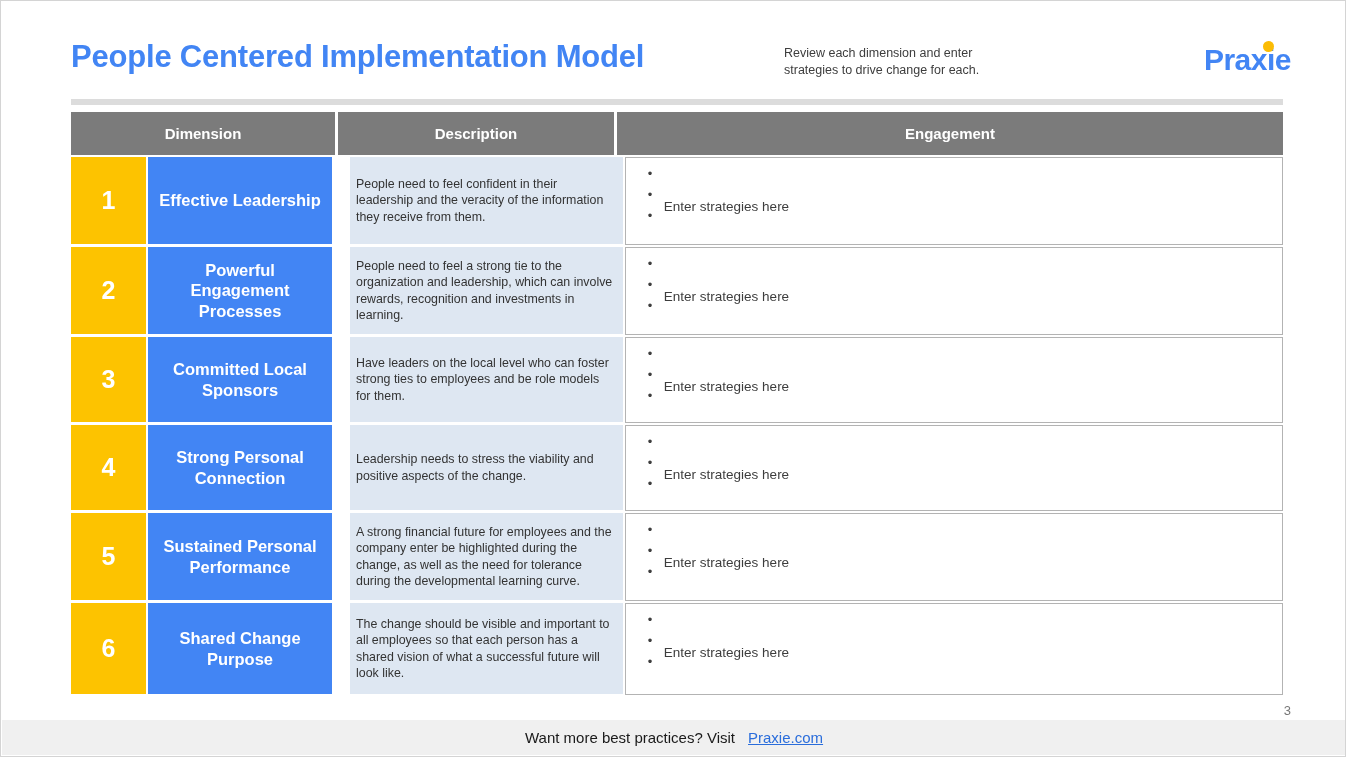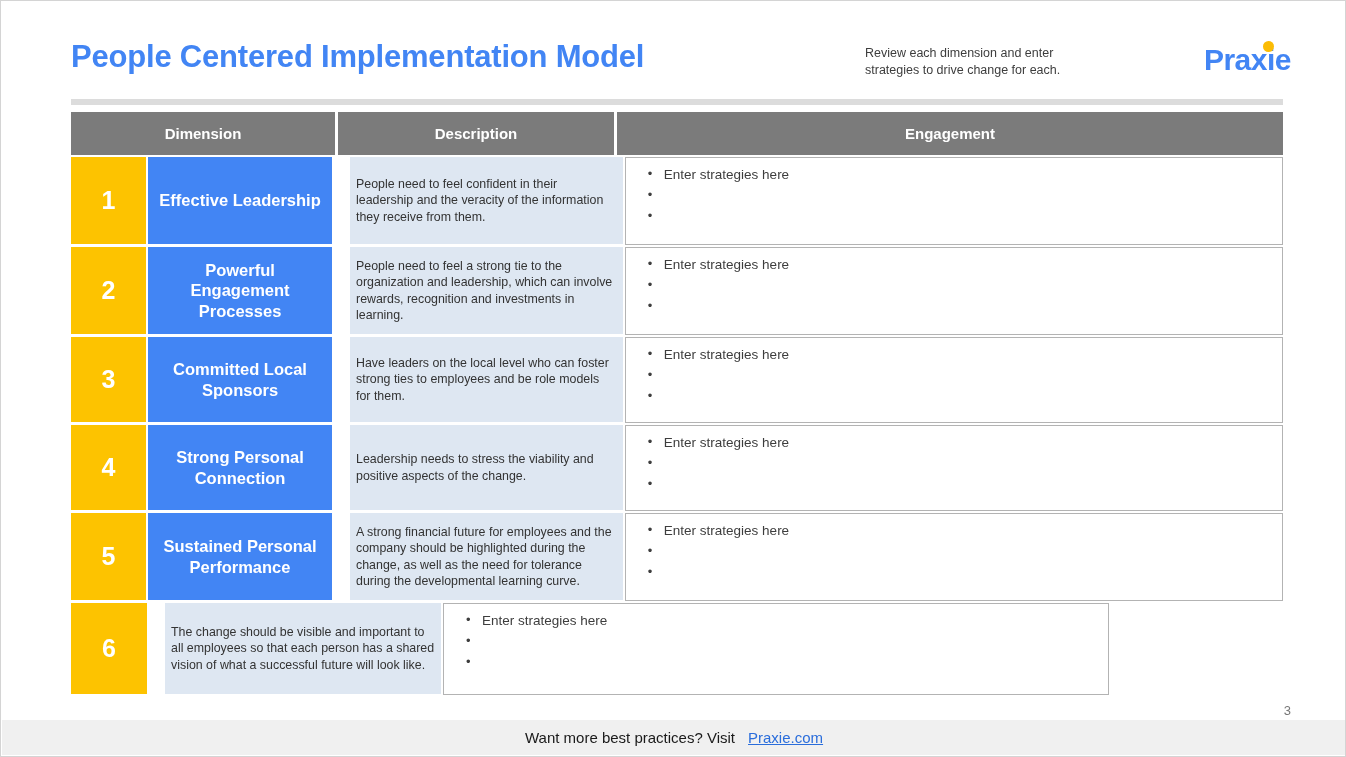--- a/index.html
+++ b/index.html
@@ -36,21 +36,21 @@
     left: 70px;
     top: 38px;
     font-size: 31px;
     font-weight: bold;
     color: #4285f4;
     letter-spacing: -0.2px;
     white-space: nowrap;
   }
   .subtitle {
     position: absolute;
-    left: 864px;
+    left: 783px;
     top: 44px;
     width: 230px;
     font-size: 12.5px;
     line-height: 1.35;
     color: #3d3d3d;
   }
   .logo {
     position: absolute;
     right: 56px;
     top: 42px;
@@ -173,20 +173,21 @@
   .bullet-dot {
     width: 16px;
     flex: 0 0 16px;
     color: #3d3d3d;
     font-size: 13px;
     line-height: 1.15;
   }
   .bullet-text {
     color: #3d3d3d;
     line-height: 1.15;
+    margin-top: 32px;
   }
 
   
   .r1 .cell-num, .r1 .cell-dim, .r1 .cell-desc, .r1 .cell-strat { height: 88px; }
   .r2 .cell-num, .r2 .cell-dim, .r2 .cell-desc, .r2 .cell-strat { height: 88px; }
   .r3 .cell-num, .r3 .cell-dim, .r3 .cell-desc, .r3 .cell-strat { height: 86px; }
   .r4 .cell-num, .r4 .cell-dim, .r4 .cell-desc, .r4 .cell-strat { height: 86px; }
   .r5 .cell-num, .r5 .cell-dim, .r5 .cell-desc, .r5 .cell-strat { height: 88px; }
   .r6 .cell-num, .r6 .cell-dim, .r6 .cell-desc, .r6 .cell-strat { height: 92px; }
 
@@ -321,39 +322,40 @@
         <div class="bullet-line">
           <span class="bullet-dot">•</span>
           <span class="bullet-text"></span>
         </div>
       </div>
     </div>
 
     <div class="row r5">
       <div class="cell-num">5</div>
       <div class="cell-dim">Sustained Personal Performance</div>
-      <div class="cell-desc">A strong financial future for employees and the company should be highlighted during the change, as well as the need for tolerance during the developmental learning curve.</div>
+      <div class="cell-desc">A strong financial future for employees and the company enter be highlighted during the change, as well as the need for tolerance during the developmental learning curve.</div>
       <div class="cell-strat">
         <div class="bullet-line">
           <span class="bullet-dot">•</span>
           <span class="bullet-text">Enter strategies here</span>
         </div>
         <div class="bullet-line">
           <span class="bullet-dot">•</span>
           <span class="bullet-text"></span>
         </div>
         <div class="bullet-line">
           <span class="bullet-dot">•</span>
           <span class="bullet-text"></span>
         </div>
       </div>
     </div>
 
     <div class="row r6">
       <div class="cell-num">6</div>
+      <div class="cell-dim">Shared Change Purpose</div>
       <div class="cell-desc">The change should be visible and important to all employees so that each person has a shared vision of what a successful future will look like.</div>
       <div class="cell-strat">
         <div class="bullet-line">
           <span class="bullet-dot">•</span>
           <span class="bullet-text">Enter strategies here</span>
         </div>
         <div class="bullet-line">
           <span class="bullet-dot">•</span>
           <span class="bullet-text"></span>
         </div>

